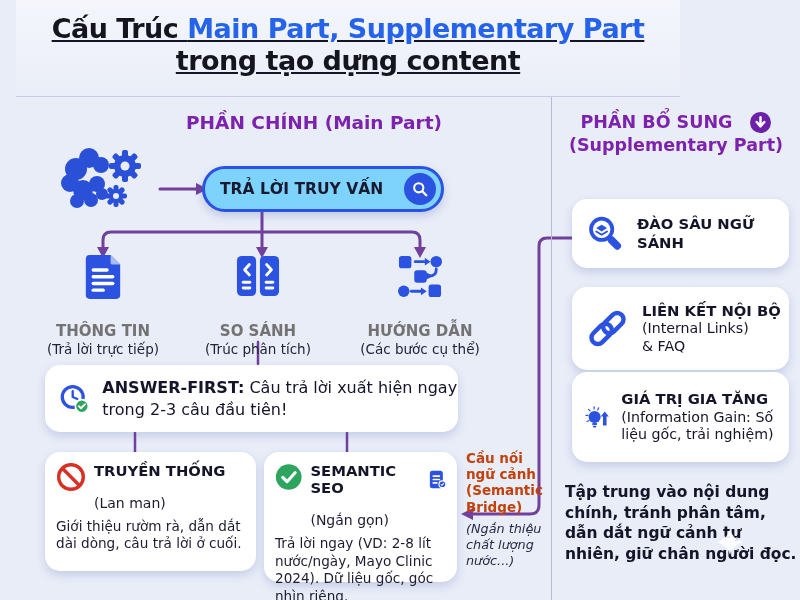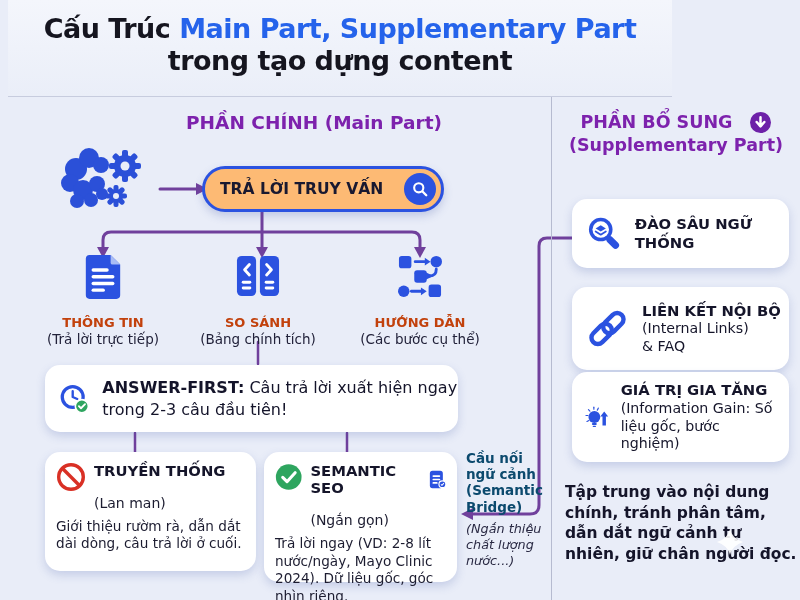--- a/index.html
+++ b/index.html
@@ -1,55 +1,55 @@
 <!DOCTYPE html>
 <html><head>
 <meta charset="utf-8">
 <style>
   html,body{margin:0;padding:0;}
   .page{position:relative;width:800px;height:600px;background:#e9edf8;overflow:hidden;
         font-family:"DejaVu Sans","Liberation Sans",sans-serif;color:#15152a;}
   
-  .header{position:absolute;left:8px;top:0;width:664px;height:97px;text-align:center;
-          background:linear-gradient(180deg,#f4f6fc,#eaeef8);border-bottom:1px solid #c7ccde;box-sizing:border-box;}
+  .header{position:absolute;left:16px;top:0;width:664px;height:97px;text-align:center;
+          background:linear-gradient(180deg,#f4f6fc,#eaeef8);border-bottom:1px solid #c7ccde;box-sizing:border-box;text-decoration:underline;}
   .t1{margin-top:13px;font-size:27px;font-weight:bold;color:#15151f;letter-spacing:-.5px;line-height:1.2;}
   .t1 .hl{color:#2563eb;}
   .t2{font-size:27px;font-weight:bold;color:#15151f;letter-spacing:-.5px;line-height:1.2;}
   .vdivider{position:absolute;left:551px;top:97px;width:1px;height:503px;background:#b6bbd0;}
   
   .connectors{position:absolute;left:0;top:0;pointer-events:none;}
   
   .left-heading{position:absolute;left:0;top:112px;width:548px;text-align:center;
                 font-size:18.5px;font-weight:bold;color:#7d22ad;padding-left:40px;}
   .brain{position:absolute;left:56px;top:142px;width:100px;height:76px;}
-  .pill{position:absolute;left:202px;top:166px;width:242px;height:46px;background:#fdba74;
+  .pill{position:absolute;left:202px;top:166px;width:242px;height:46px;background:#7dd3fc;
         border:3px solid #2b52e0;border-radius:26px;box-shadow:0 4px 8px rgba(70,90,170,.25);
         display:flex;align-items:center;justify-content:space-between;padding:0 5px 0 15px;box-sizing:border-box;}
   .pill-label{font-size:15.5px;font-weight:bold;color:#191930;white-space:nowrap;}
   .pill-search{width:32px;height:32px;border-radius:50%;background:#2b52e0;flex:0 0 32px;
                display:flex;align-items:center;justify-content:center;}
   .branch{position:absolute;top:252px;width:150px;text-align:center;}
   .b1{left:28px}.b2{left:183px}.b3{left:345px}
   .branch .bicon{height:48px;display:flex;align-items:center;justify-content:center;}
-  .branch-title{margin-top:15px;font-size:13px;font-weight:bold;color:#c2410c;}
+  .branch-title{margin-top:22px;font-size:15px;font-weight:bold;color:#737373;}
   .branch-sub{font-size:13.5px;color:#22223a;margin-top:1px;}
   .card{background:#fff;border-radius:15px;box-shadow:0 4px 10px rgba(70,90,170,.22);box-sizing:border-box;}
   .afirst{position:absolute;left:45px;top:365px;width:413px;height:67px;display:flex;align-items:center;
           padding:0 0 0 14px;}
   .afirst .atext{margin-left:12px;font-size:16px;line-height:1.32;color:#14142a;}
   .vsbox{position:absolute;padding:10px 11px;}
   .boxA{left:45px;top:452px;width:211px;height:119px;}
   .boxB{left:264px;top:452px;width:193px;height:130px;}
   .box-head{display:flex;gap:8px;align-items:flex-start;}
   .bt-row{display:flex;align-items:center;gap:5px;}
   .bt{font-size:14.8px;font-weight:bold;color:#15152a;line-height:1.15;}
   .bs{font-size:14px;color:#1c1c30;line-height:1.2;margin-top:16px;}
   .box-body{margin-top:6px;font-size:13.6px;line-height:1.3;color:#1c1c30;}
   .bridge-label{position:absolute;left:466px;top:450px;width:84px;font-size:13.5px;font-weight:bold;
-                line-height:1.2;color:#0c4a6e;}
+                line-height:1.2;color:#c2410c;}
   .bridge-note{position:absolute;left:466px;top:521px;width:86px;font-size:12.8px;font-style:italic;
                line-height:1.25;color:#2a2a44;}
   
   .right-heading{position:absolute;left:556px;top:111px;width:240px;text-align:center;color:#7d22ad;
                  font-weight:bold;font-size:17.5px;line-height:1.3;}
   .rh1{display:flex;align-items:center;justify-content:center;gap:18px;}
   .rcard{position:absolute;left:572px;width:217px;display:flex;align-items:center;gap:12px;
          padding:0 8px 0 13px;}
   .rc1{top:199px;height:69px}
   .rc2{top:287px;height:83px}
@@ -151,21 +151,21 @@
         <rect x="25" y="2" width="20" height="42" rx="5" fill="#2b52e0"></rect>
         <path d="M14 11 l-5 5.5 5 5.5" stroke="#fff" stroke-width="3" fill="none" stroke-linecap="round" stroke-linejoin="round"></path>
         <path d="M32 11 l5 5.5 -5 5.5" stroke="#fff" stroke-width="3" fill="none" stroke-linecap="round" stroke-linejoin="round"></path>
         <rect x="6" y="28" width="10" height="3" rx="1.5" fill="#fff"></rect>
         <rect x="6" y="34" width="10" height="3" rx="1.5" fill="#fff"></rect>
         <rect x="30" y="28" width="10" height="3" rx="1.5" fill="#fff"></rect>
         <rect x="30" y="34" width="10" height="3" rx="1.5" fill="#fff"></rect>
       </svg>
     </div>
     <div class="branch-title">SO SÁNH</div>
-    <div class="branch-sub">(Bảng chính tích)</div>
+    <div class="branch-sub">(Trúc phân tích)</div>
   </div>
 
   <div class="branch b3">
     <div class="bicon">
       <svg width="46" height="44" viewBox="0 0 48 46">
         <g fill="#2b52e0">
           <rect x="2" y="2" width="13" height="13" rx="3"></rect>
           <circle cx="41" cy="8" r="6"></circle>
           <rect x="18" y="17" width="13" height="13" rx="3"></rect>
           <circle cx="7" cy="39" r="6"></circle>
@@ -250,21 +250,21 @@
   </div>
 
   <div class="card rcard rc1">
     <svg width="47" height="47" viewBox="0 0 48 48">
       <circle cx="20" cy="19" r="15" fill="#2b52e0"></circle>
       <circle cx="20" cy="19" r="10.5" fill="#fff"></circle>
       <path d="M13.5 17.5 l6.5 -4 6.5 4 -6.5 4 z" fill="#2b52e0"></path>
       <path d="M13.5 21.5 l6.5 4 6.5 -4" stroke="#2b52e0" stroke-width="2.2" fill="none" stroke-linecap="round" stroke-linejoin="round"></path>
       <rect x="29" y="26" width="19" height="9" rx="4.5" transform="rotate(45 31 29)" fill="#2b52e0"></rect>
     </svg>
-    <div class="rtext"><span class="rb">ĐÀO SÂU NGỮ THỐNG</span></div>
+    <div class="rtext"><span class="rb">ĐÀO SÂU NGỮ SÁNH</span></div>
   </div>
 
   <div class="card rcard rc2">
     <svg width="45" height="45" viewBox="0 0 46 46">
       <rect x="5" y="22" width="24" height="13" rx="6.5" transform="rotate(-45 17 28.5)" stroke="#2b52e0" stroke-width="4.5" fill="none"></rect>
       <rect x="17" y="11" width="24" height="13" rx="6.5" transform="rotate(-45 29 17.5)" stroke="#2b52e0" stroke-width="4.5" fill="none"></rect>
     </svg>
     <div class="rtext">
       <div class="rb">LIÊN KẾT NỘI BỘ</div>
       <div>(Internal Links)</div>
@@ -281,21 +281,21 @@
         <line x1="4" y1="32" x2="8" y2="30"></line>
         <line x1="27" y1="5" x2="25" y2="9"></line>
       </g>
       <circle cx="19" cy="23" r="12" fill="#2b52e0"></circle>
       <rect x="14" y="35" width="10" height="4" rx="2" fill="#2b52e0"></rect>
       <rect x="15.5" y="40.5" width="7" height="3" rx="1.5" fill="#2b52e0"></rect>
       <polygon points="39,12 47,22 42.5,22 42.5,40 35.5,40 35.5,22 31,22" fill="#2b52e0"></polygon>
     </svg>
     <div class="rtext">
       <span class="rb">GIÁ TRỊ GIA TĂNG</span>
-      <div>(Information Gain: Số liệu gốc, bước nghiệm)</div>
+      <div>(Information Gain: Số liệu gốc, trải nghiệm)</div>
     </div>
   </div>
 
   <div class="rfooter">Tập trung vào nội dung chính, tránh phân tâm, dẫn dắt ngữ cảnh tự nhiên, giữ chân người đọc.</div>
 
   <svg class="sparkle" width="28" height="28" viewBox="0 0 30 30">
     <path d="M15 1 Q17 11 29 15 Q17 19 15 29 Q13 19 1 15 Q13 11 15 1" fill="#ffffff" opacity="0.9"></path>
   </svg>
 
 </div>

